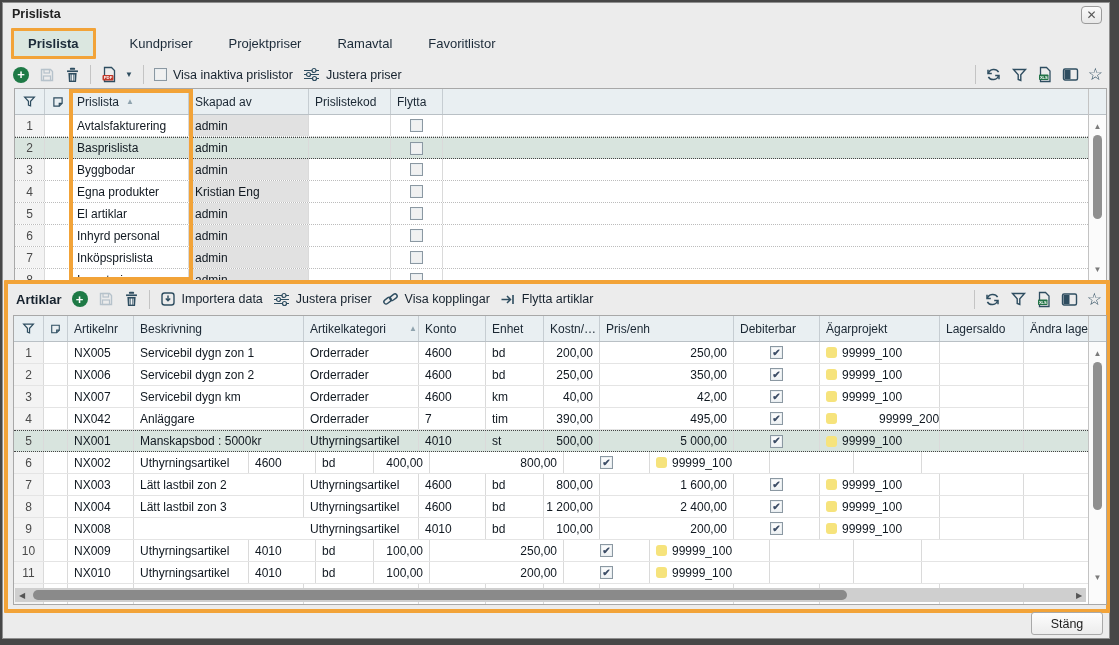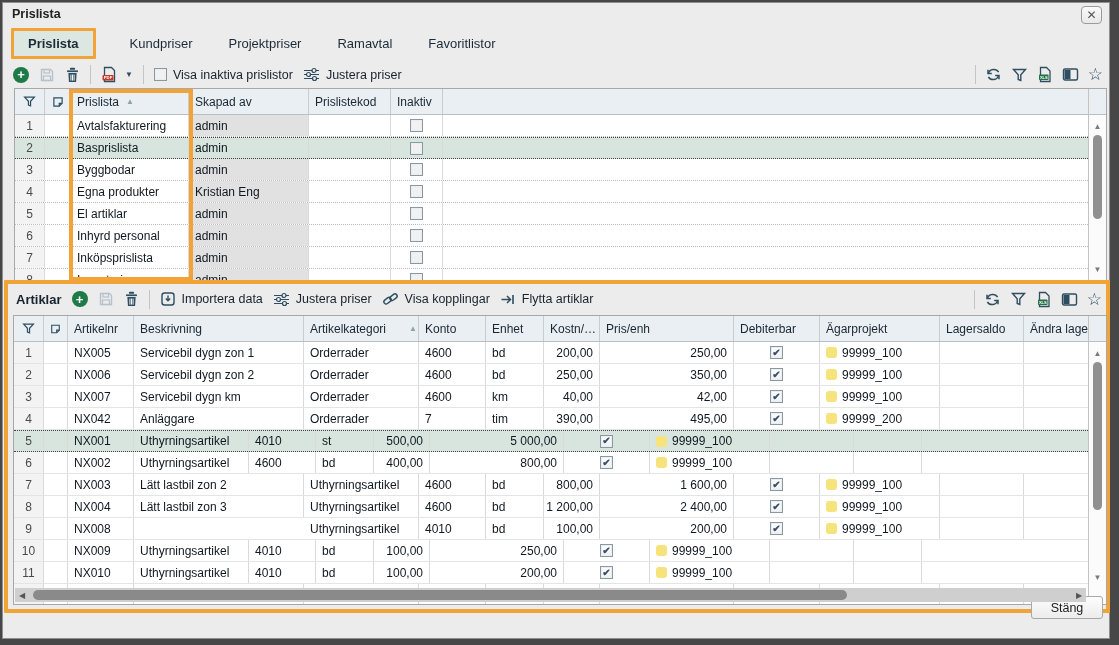--- a/index.html
+++ b/index.html
@@ -72,21 +72,21 @@
   .vs-head { height:26px; background:#e9eff2; border-bottom:1px solid #b9c0c5; }
   .vs-arrow { position:absolute; left:0; width:100%; text-align:center; font-size:8px; color:#7a7a7a; }
   .vs-thumb { position:absolute; left:4px; width:9px; background:#909090; border-radius:5px; }
   .hscroll { position:absolute; left:1px; right:20px; bottom:2px; height:14px; background:#cfcfcf;
              display:flex; align-items:center; z-index:8; }
   .hs-arrow { font-size:8px; color:#555; width:14px; text-align:center; flex:0 0 auto; }
   .hs-track { position:relative; flex:1; height:10px; }
   .hs-thumb { position:absolute; left:4px; top:0; width:78%; height:10px; background:#8a8a8a; border-radius:5px; }
 
   
-  .footer { position:absolute; left:0; bottom:16px; width:100%; height:27px;padding-left:32px; }
+  .footer { position:absolute; left:0; bottom:0; width:100%; height:27px;padding-left:32px; }
   .close-dialog-btn { position:absolute; right:6px; bottom:3px; width:72px; height:23px; border:1px solid #a9a9a9;
                       border-radius:3px; background:linear-gradient(#fdfdfd,#ececec); font-size:12.5px;
                       color:#1d1d1d; display:flex; align-items:center; justify-content:center; }
   svg { display:block; }
 </style>
 </head>
 <body>
 
 <div class="window">
 
@@ -215,21 +215,21 @@
             <span>Prislista</span>
             <span class="sort-asc">▲</span>
           </div>
           <div class="ghc" style="width: 120px;">
             <span>Skapad av</span>
           </div>
           <div class="ghc" style="width: 82px;">
             <span>Prislistekod</span>
           </div>
           <div class="ghc" style="width: 52px;">
-            <span>Inaktiv</span>
+            <span>Flytta</span>
           </div>
           <div class="ghc" style="width: 10px; flex: 1 1 auto; border-right: none;"></div>
         </div>
         <div class="gbody" style="height: calc(100% - 26px);">
           <div class="row">
             <div class="c rownum" style="width: 30px;">1</div>
             <div class="c" style="width: 26px;"></div>
             <div class="c" style="width: 118px;">Avtalsfakturering</div>
             <div class="c grey" style="width: 120px;">admin</div>
             <div class="c" style="width: 82px;"></div>
@@ -548,31 +548,32 @@
               <div class="c" style="width: 66px;">NX042</div>
               <div class="c" style="width: 170px;">Anläggare</div>
               <div class="c" style="width: 115px;">Orderrader</div>
               <div class="c" style="width: 67px;">7</div>
               <div class="c" style="width: 58px;">tim</div>
               <div class="c right" style="width: 56px;">390,00</div>
               <div class="c right" style="width: 134px;">495,00</div>
               <div class="c center" style="width: 86px;">
                 <span class="cb checked"></span>
               </div>
-              <div class="c" style="width: 120px;">
+              <div class="c" style="width: 120px; gap: 37px;">
                 <span class="pdot"></span>
                 <span>99999_200</span>
               </div>
               <div class="c" style="width: 84px;"></div>
               <div class="c" style="width: 68px;"></div>
             </div>
             <div class="row selected">
               <div class="c rownum" style="width: 30px;">5</div>
               <div class="c" style="width: 24px;"></div>
               <div class="c" style="width: 66px;">NX001</div>
+              <div class="c" style="width: 170px;">Manskapsbod : 5000kr</div>
               <div class="c" style="width: 115px;">Uthyrningsartikel</div>
               <div class="c" style="width: 67px;">4010</div>
               <div class="c" style="width: 58px;">st</div>
               <div class="c right" style="width: 56px;">500,00</div>
               <div class="c right" style="width: 134px;">5 000,00</div>
               <div class="c center" style="width: 86px;">
                 <span class="cb checked"></span>
               </div>
               <div class="c" style="width: 120px;">
                 <span class="pdot"></span>

